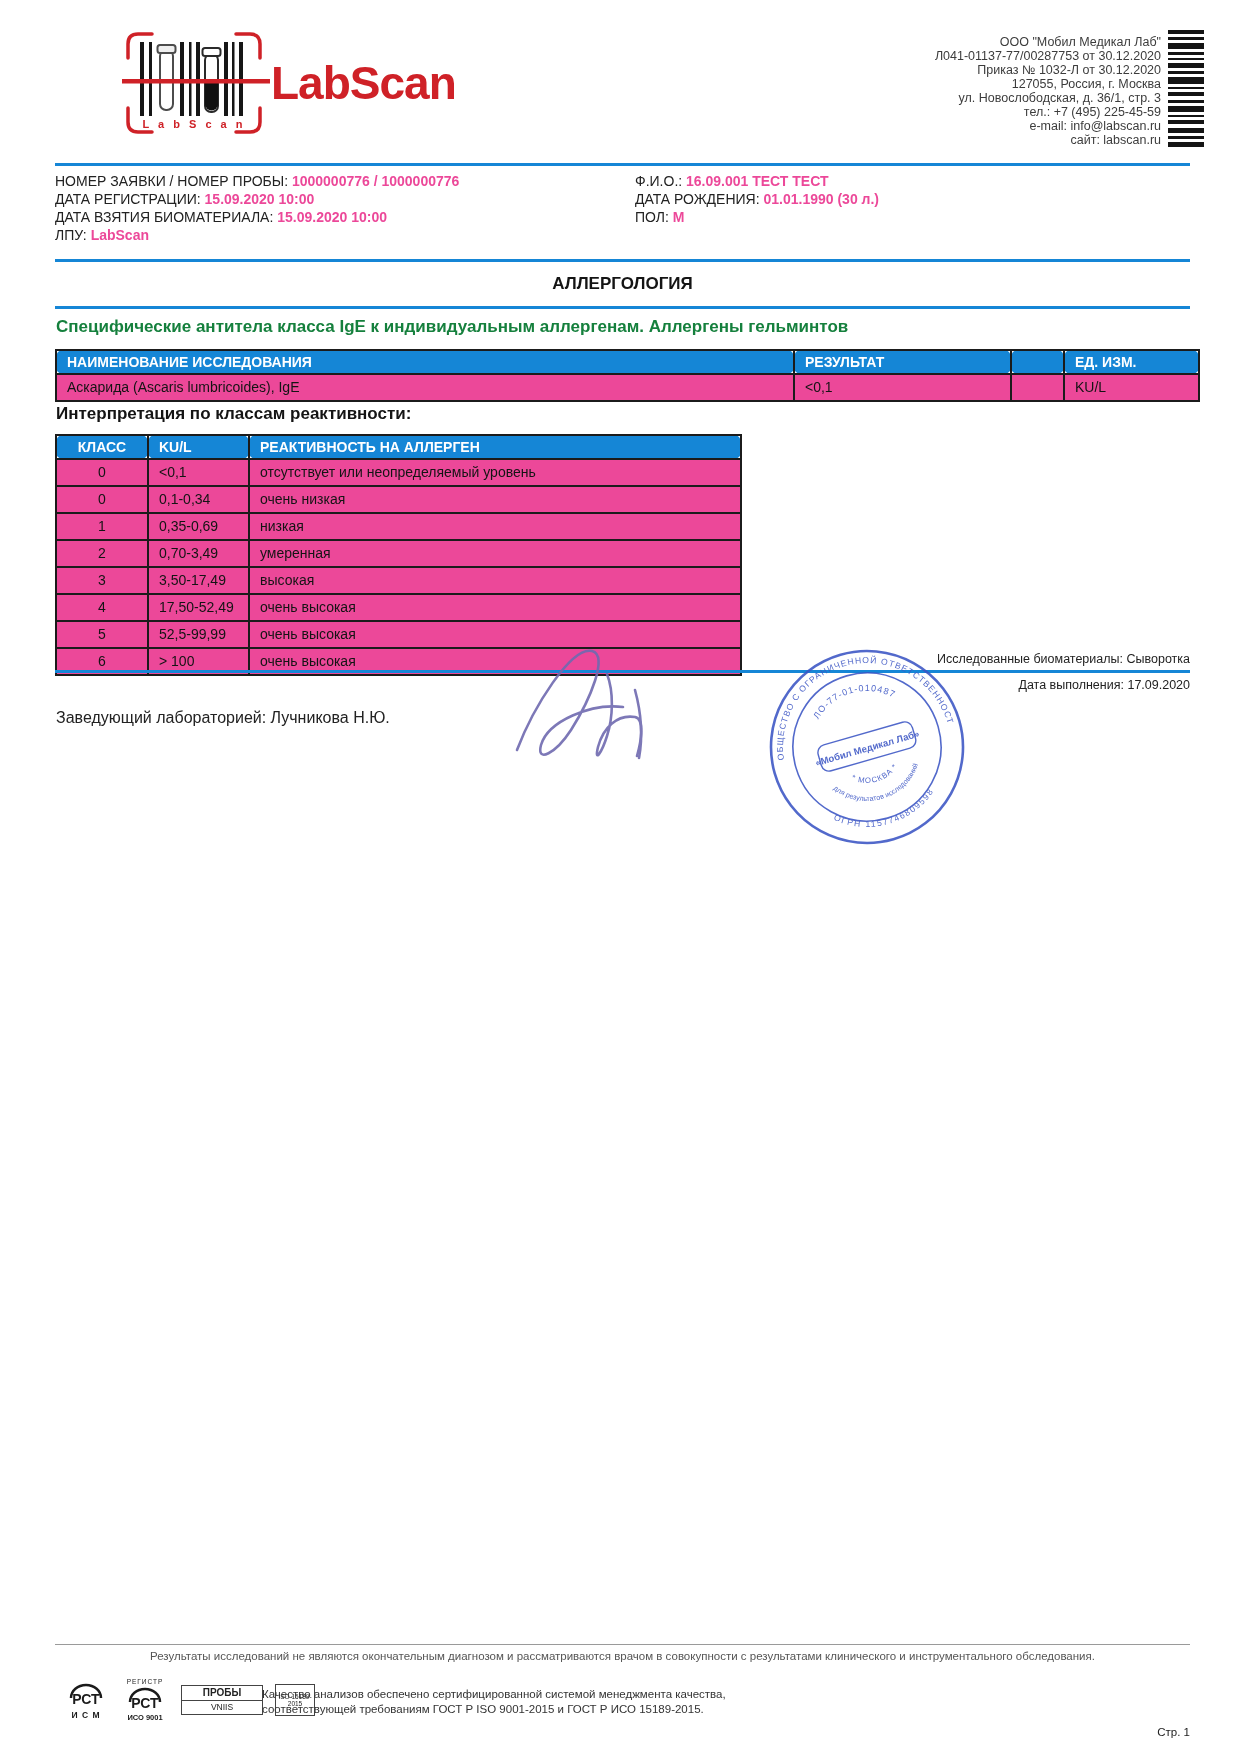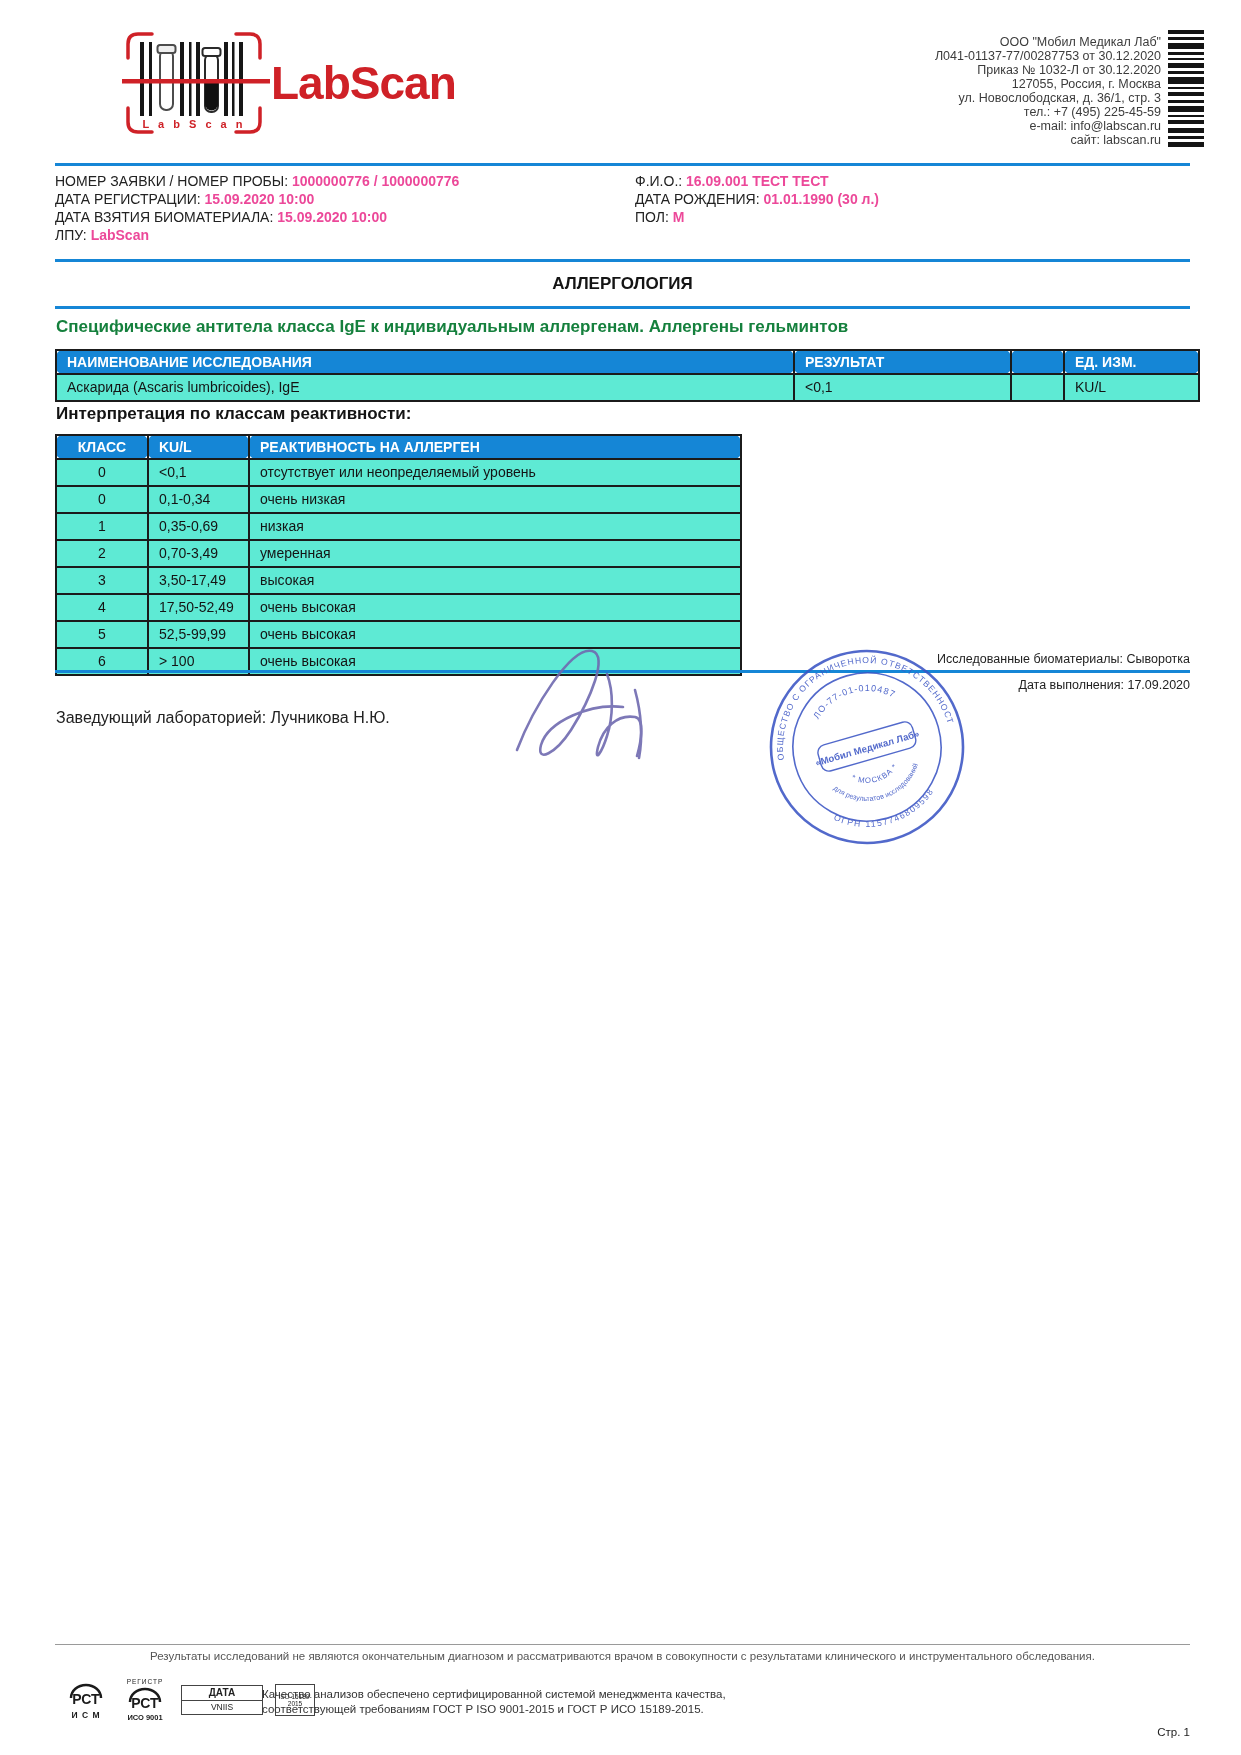--- a/index.html
+++ b/index.html
@@ -22,21 +22,21 @@
   .pat-right{left:635px;}
 
   .center-title{position:absolute;left:55px;width:1135px;top:274px;text-align:center;
     font-size:17px;font-weight:bold;color:#141414;}
   .sub-title{position:absolute;left:56px;top:317px;font-size:17px;font-weight:bold;color:#15803d;}
   .interp-title{position:absolute;left:56px;top:404px;font-size:17px;font-weight:bold;color:#141414;}
 
   table{border-collapse:collapse;table-layout:fixed;}
   th,td{border:2px solid #1b1b1b;overflow:hidden;white-space:nowrap;}
   th{background:#1586d6;color:#fff;font-size:14px;font-weight:bold;text-align:left;padding:2px 4px 3px 10px;height:17px;border-radius:7px;}
-  td{font-size:14px;color:#141414;padding:3px 4px 4px 10px;height:18px;background:#5eead4;}
+  td{font-size:14px;color:#141414;padding:3px 4px 4px 10px;height:18px;background:#ec4899;}
   .res-table{position:absolute;left:55px;top:349px;width:1143px;}
   .interp-table{position:absolute;left:55px;top:434px;width:685px;}
   .interp-table td.c, .interp-table th.c{text-align:center;padding-left:4px;}
 
   .meta-right{position:absolute;left:55px;width:1135px;text-align:right;font-size:12.5px;color:#222;}
   .zaved{position:absolute;left:56px;top:709px;font-size:16px;color:#222;}
 
   
   .disclaimer{position:absolute;left:55px;width:1135px;top:1650px;text-align:center;
     font-size:11.5px;color:#555;}
@@ -285,21 +285,21 @@
       <text x="23" y="30" text-anchor="middle" font-size="14" font-weight="bold" fill="#1b1b1b" font-family="Liberation Sans, sans-serif">РСТ</text>
       <text x="23" y="44" text-anchor="middle" font-size="8.5" font-weight="bold" fill="#1b1b1b" letter-spacing="1" font-family="Liberation Sans, sans-serif">И С М</text>
     </svg>
     <svg width="48" height="52" viewBox="0 0 48 52">
       <text x="24" y="10" text-anchor="middle" font-size="6.5" fill="#1b1b1b" letter-spacing="1" font-family="Liberation Sans, sans-serif">РЕГИСТР</text>
       <path d="M9,28 a15,13 0 0 1 30,0" fill="none" stroke="#1b1b1b" stroke-width="2.5"></path>
       <text x="24" y="34" text-anchor="middle" font-size="14" font-weight="bold" fill="#1b1b1b" font-family="Liberation Sans, sans-serif">РСТ</text>
       <text x="24" y="46" text-anchor="middle" font-size="7.5" font-weight="bold" fill="#1b1b1b" font-family="Liberation Sans, sans-serif">ИСО 9001</text>
     </svg>
     <div class="vniis-box">
-      <div class="l1">ДАТА</div>
+      <div class="l1">ПРОБЫ</div>
       <div class="l2">VNIIS</div>
     </div>
     <div class="iso-box">
       <span style="white-space:normal">ISO 15189-2015</span>
     </div>
   </div>
 
   <div class="quality">
     <div>Качество анализов обеспечено сертифицированной системой менеджмента качества,</div>
     <div>соответствующей требованиям ГОСТ Р ISO 9001-2015 и ГОСТ Р ИСО 15189-2015.</div>

